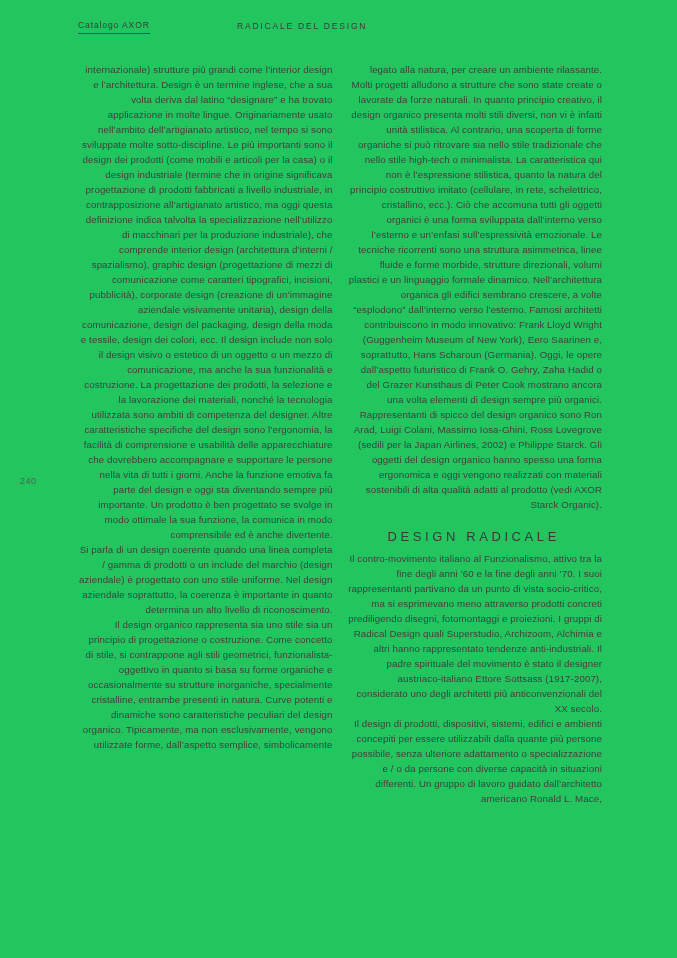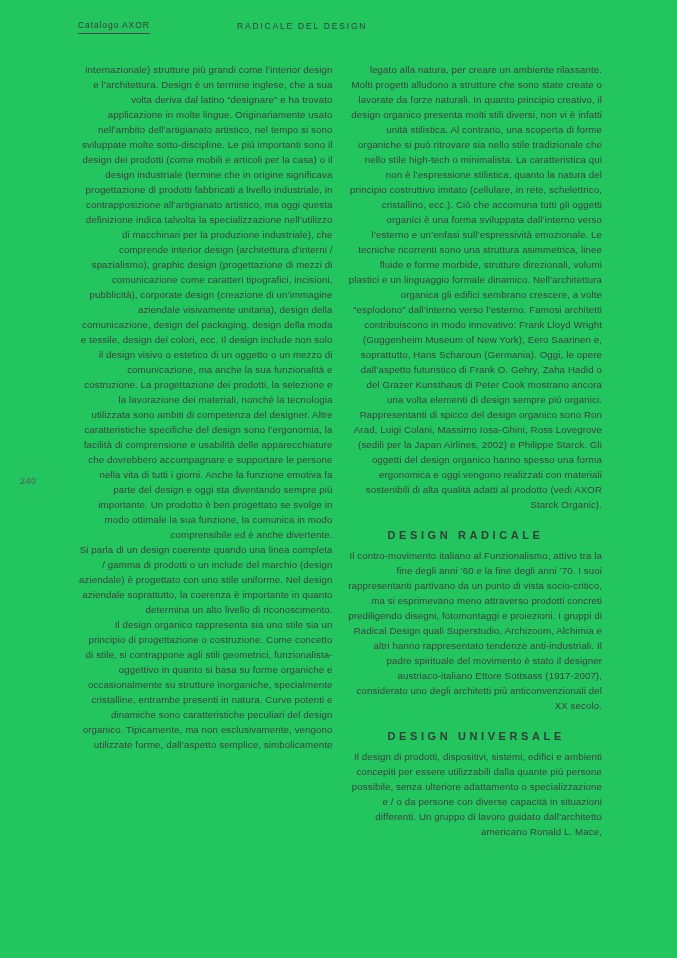--- a/index.html
+++ b/index.html
@@ -65,22 +65,22 @@
     font-size: 9.7px;
     line-height: 15px;
     letter-spacing: 0.1px;
     color: #404040;
     text-align: right;
     hyphens: auto;
     -webkit-hyphens: auto;
   }
   .column h2 {
     margin: 17px 0 7px 0;
-    font-size: 11px;
-    font-weight: bold;
+    font-size: 13px;
+    font-weight: normal;
     letter-spacing: 3.6px;
     color: #3a3a3a;
     text-transform: uppercase;
     white-space: nowrap;
     padding-left: 40px;
   }
 </style>
 </head>
 <body>
 
@@ -97,18 +97,17 @@
     <div class="column">
       <p>internazionale) strutture più grandi come l’interior design e l’architettura. Design è un termine inglese, che a sua volta deriva dal latino “designare” e ha trovato applicazione in molte lingue. Originariamente usato nell’ambito dell’artigianato artistico, nel tempo si sono sviluppate molte sotto-discipline. Le più importanti sono il design dei prodotti (come mobili e articoli per la casa) o il design industriale (termine che in origine significava progettazione di prodotti fabbricati a livello industriale, in contrapposizione all’artigianato artistico, ma oggi questa definizione indica talvolta la specializzazione nell’utilizzo di macchinari per la produzione industriale), che comprende interior design (architettura d’interni / spazialismo), graphic design (progettazione di mezzi di comunicazione come caratteri tipografici, incisioni, pubblicità), corporate design (creazione di un’immagine aziendale visivamente unitaria), design della comunicazione, design del packaging, design della moda e tessile, design dei colori, ecc. Il design include non solo il design visivo o estetico di un oggetto o un mezzo di comunicazione, ma anche la sua funzionalità e costruzione. La progettazione dei prodotti, la selezione e la lavorazione dei materiali, nonché la tecnologia utilizzata sono ambiti di competenza del designer. Altre caratteristiche specifiche del design sono l’ergonomia, la facilità di comprensione e usabilità delle apparecchiature che dovrebbero accompagnare e supportare le persone nella vita di tutti i giorni. Anche la funzione emotiva fa parte del design e oggi sta diventando sempre più importante. Un prodotto è ben progettato se svolge in modo ottimale la sua funzione, la comunica in modo comprensibile ed è anche divertente.</p>
       <p>Si parla di un design coerente quando una linea completa / gamma di prodotti o un include del marchio (design aziendale) è progettato con uno stile uniforme. Nel design aziendale soprattutto, la coerenza è importante in quanto determina un alto livello di riconoscimento.</p>
       <p>Il design organico rappresenta sia uno stile sia un principio di progettazione o costruzione. Come concetto di stile, si contrappone agli stili geometrici, funzionalista-oggettivo in quanto si basa su forme organiche e occasionalmente su strutture inorganiche, specialmente cristalline, entrambe presenti in natura. Curve potenti e dinamiche sono caratteristiche peculiari del design organico. Tipicamente, ma non esclusivamente, vengono utilizzate forme, dall’aspetto semplice, simbolicamente</p>
     </div>
 
     <div class="column">
       <p>legato alla natura, per creare un ambiente rilassante. Molti progetti alludono a strutture che sono state create o lavorate da forze naturali. In quanto principio creativo, il design organico presenta molti stili diversi, non vi è infatti unità stilistica. Al contrario, una scoperta di forme organiche si può ritrovare sia nello stile tradizionale che nello stile high-tech o minimalista. La caratteristica qui non è l’espressione stilistica, quanto la natura del principio costruttivo imitato (cellulare, in rete, schelettrico, cristallino, ecc.). Ciò che accomuna tutti gli oggetti organici è una forma sviluppata dall’interno verso l’esterno e un’enfasi sull’espressività emozionale. Le tecniche ricorrenti sono una struttura asimmetrica, linee fluide e forme morbide, strutture direzionali, volumi plastici e un linguaggio formale dinamico. Nell’architettura organica gli edifici sembrano crescere, a volte “esplodono” dall’interno verso l’esterno. Famosi architetti contribuiscono in modo innovativo: Frank Lloyd Wright (Guggenheim Museum of New York), Eero Saarinen e, soprattutto, Hans Scharoun (Germania). Oggi, le opere dall’aspetto futuristico di Frank O. Gehry, Zaha Hadid o del Grazer Kunsthaus di Peter Cook mostrano ancora una volta elementi di design sempre più organici. Rappresentanti di spicco del design organico sono Ron Arad, Luigi Colani, Massimo Iosa-Ghini, Ross Lovegrove (sedili per la Japan Airlines, 2002) e Philippe Starck. Gli oggetti del design organico hanno spesso una forma ergonomica e oggi vengono realizzati con materiali sostenibili di alta qualità adatti al prodotto (vedi AXOR Starck Organic).</p>
       <h2>DESIGN RADICALE</h2>
       <p>Il contro-movimento italiano al Funzionalismo, attivo tra la fine degli anni ’60 e la fine degli anni ’70. I suoi rappresentanti partivano da un punto di vista socio-critico, ma si esprimevano meno attraverso prodotti concreti prediligendo disegni, fotomontaggi e proiezioni. I gruppi di Radical Design quali Superstudio, Archizoom, Alchimia e altri hanno rappresentato tendenze anti-industriali. Il padre spirituale del movimento è stato il designer austriaco-italiano Ettore Sottsass (1917-2007), considerato uno degli architetti più anticonvenzionali del XX secolo.</p>
-      <h2>DESIGN UNIVERSALE</h2>
       <p>Il design di prodotti, dispositivi, sistemi, edifici e ambienti concepiti per essere utilizzabili dalla quante più persone possibile, senza ulteriore adattamento o specializzazione e / o da persone con diverse capacità in situazioni differenti. Un gruppo di lavoro guidato dall’architetto americano Ronald L. Mace,</p>
     </div>
 
   </div>
 </div>
 
 </body></html>

